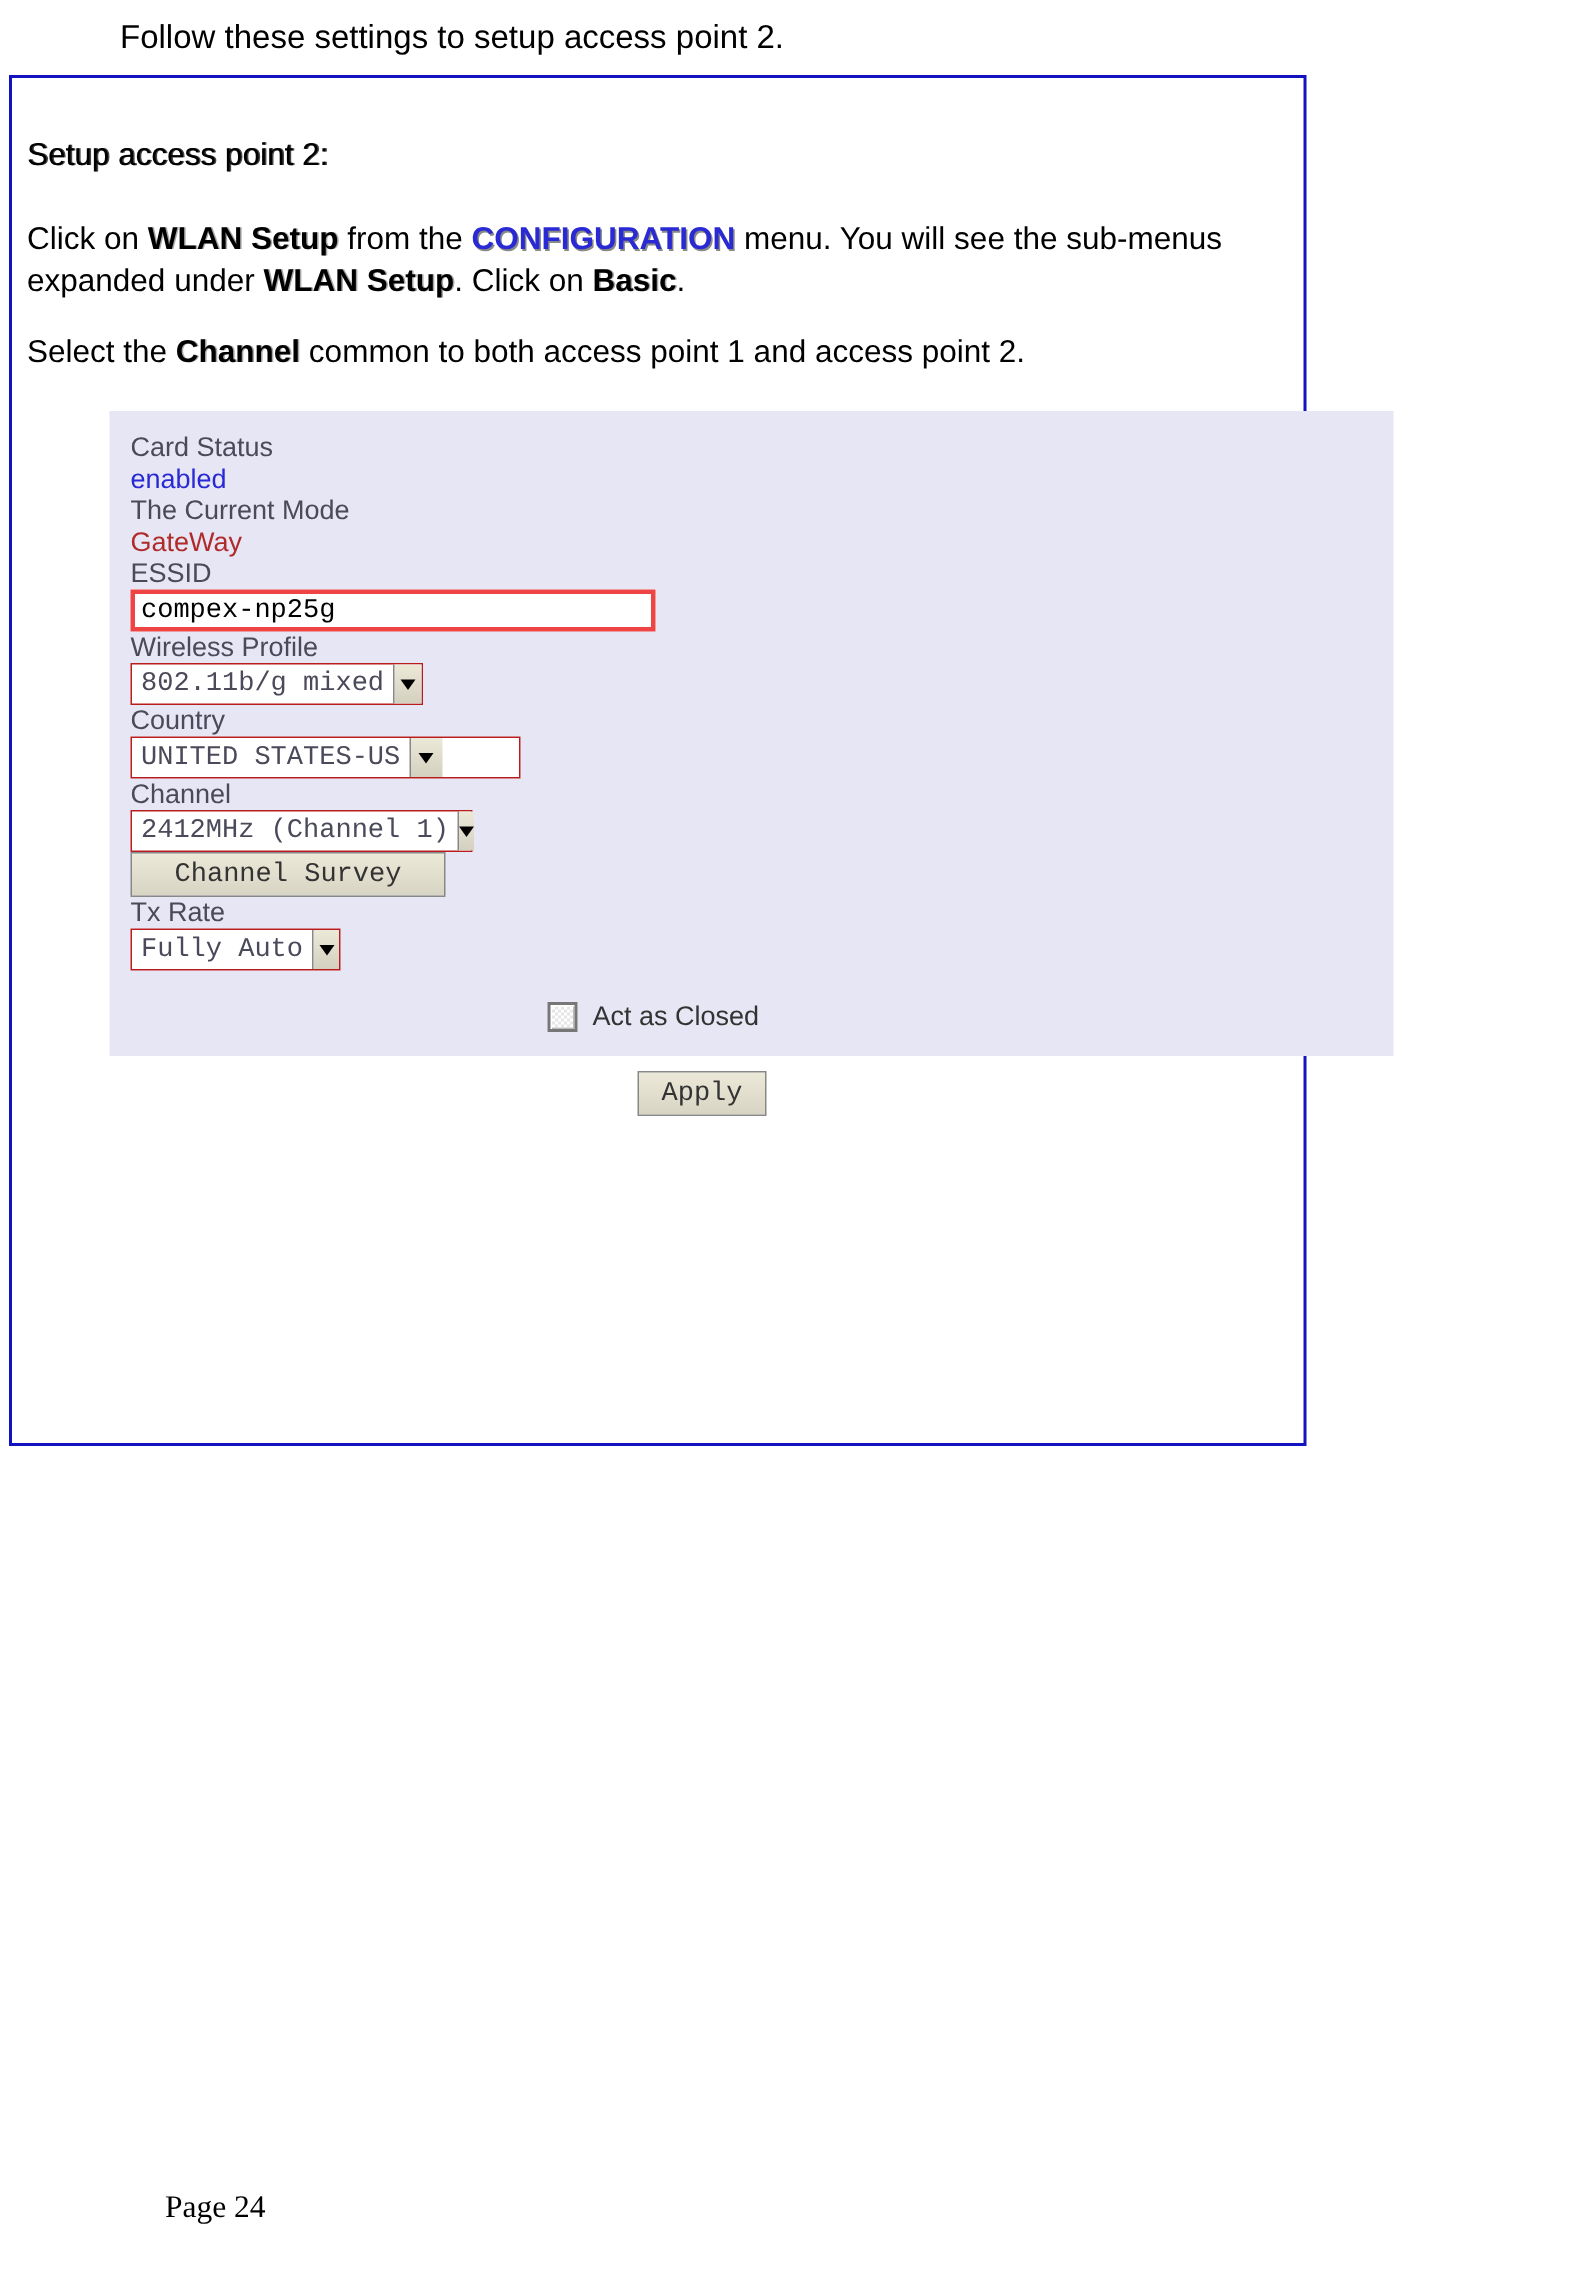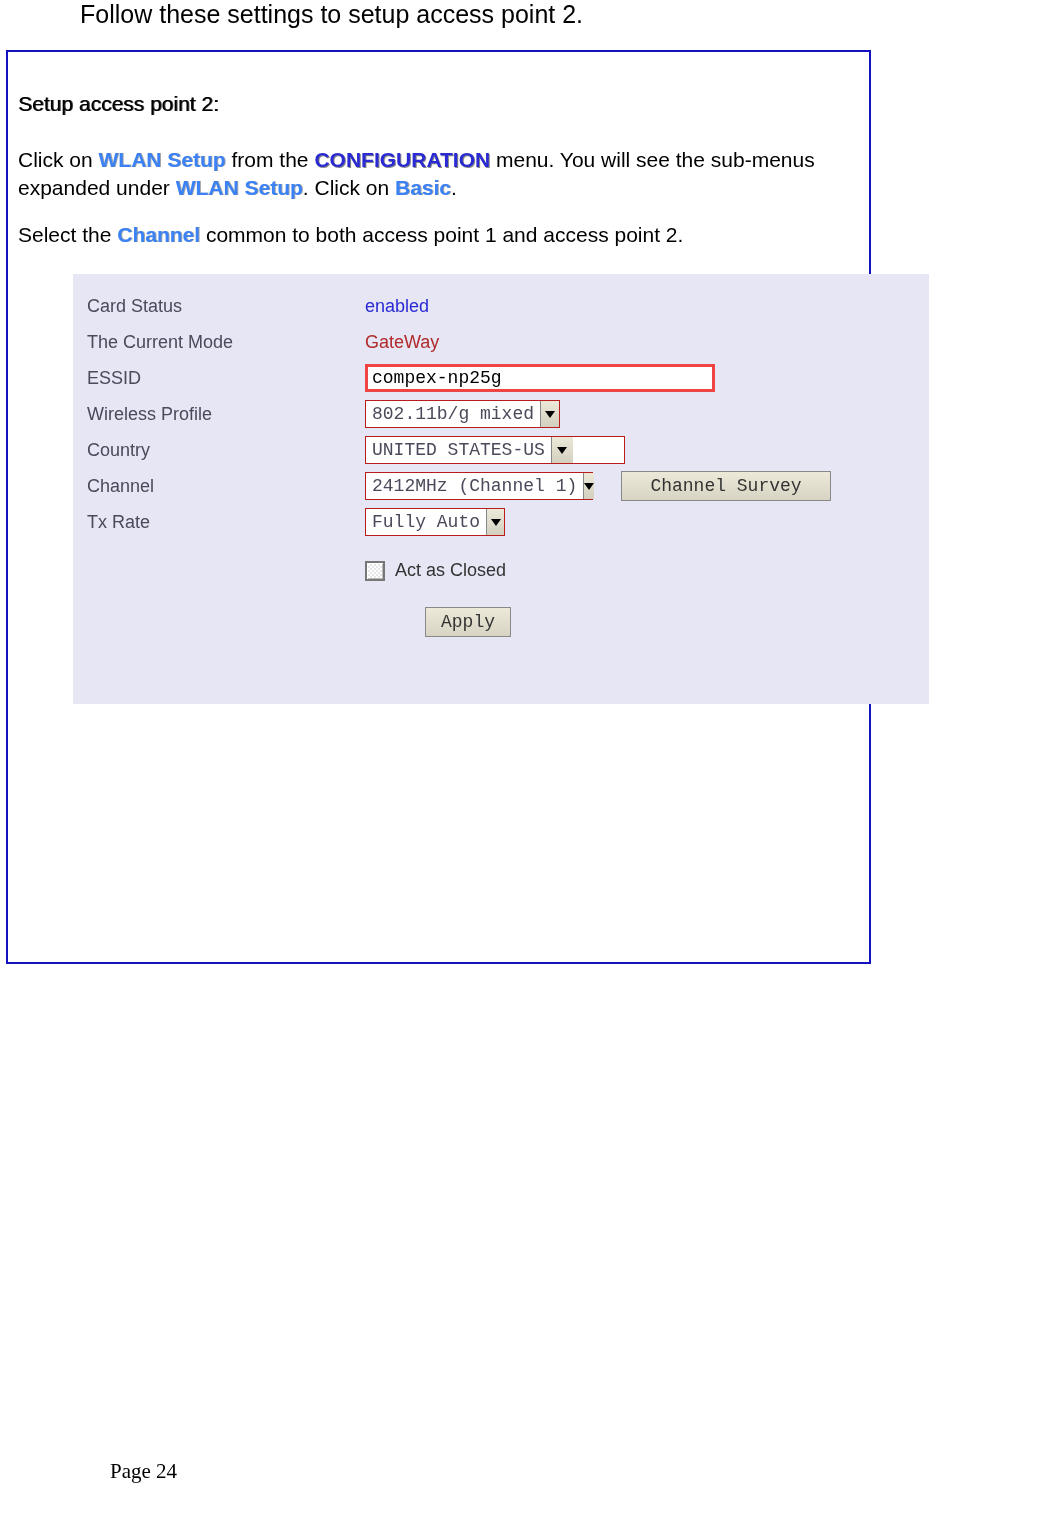--- a/index.html
+++ b/index.html
@@ -7,23 +7,23 @@
   body {
     width: 1051px;
     height: 1522px;
     background: #fff;
     font-family: Verdana, Geneva, sans-serif;
     color: #000;
     position: relative;
   }
   .top-line {
     position: absolute;
-    top: 0;
+    top: 12px;
     left: 80px;
-    font-size: 25px;
+    font-size: 22px;
   }
   .blue-box {
     position: absolute;
     top: 50px;
     left: 6px;
     width: 865px;
     height: 914px;
     border: 2px solid #1212c0;
     padding: 40px 10px 10px 10px;
   }
@@ -31,42 +31,43 @@
     font-size: 21px;
     margin-bottom: 30px;
     text-shadow: 1px 0 0 #444;
   }
   .para {
     font-size: 21px;
     line-height: 1.35;
     margin-bottom: 18px;
   }
   .kw-blue {
-    color: #3b82f6;
+    color: #000000;
     font-weight: bold;
     text-shadow: 1px 0 0 rgba(0,0,0,0.35);
   }
   .kw-blue-shadow {
     color: #2a2ad4;
     font-weight: bold;
     text-shadow: 1px 1px 0 #888;
   }
   .panel {
     margin: 25px 0 0 55px;
     width: 856px;
     height: 430px;
     background: #e6e6f5;
     padding: 14px 14px 14px 14px;
     font-family: Verdana, Tahoma, sans-serif;
     color: #4a4a5a;
   }
   .row {
     display: flex;
-    align-items: center;
+    align-items: flex-start;
     min-height: 36px;
+    flex-direction: column;
   }
   .row .lbl {
     width: 278px;
     font-size: 18px;
     color: #4a4a5a;
   }
   .val-enabled { color: #2a2ad4; font-size: 18px; }
   .val-gateway { color: #b02a2a; font-size: 18px; }
   .txt-input {
     font-family: "Courier New", monospace;

